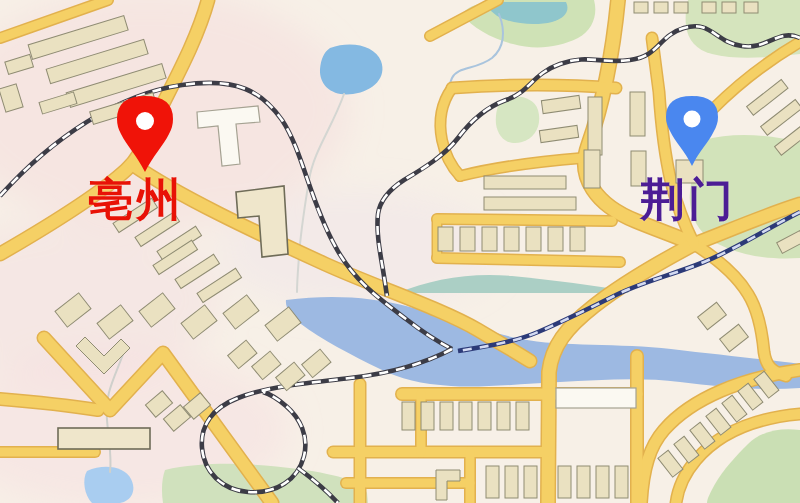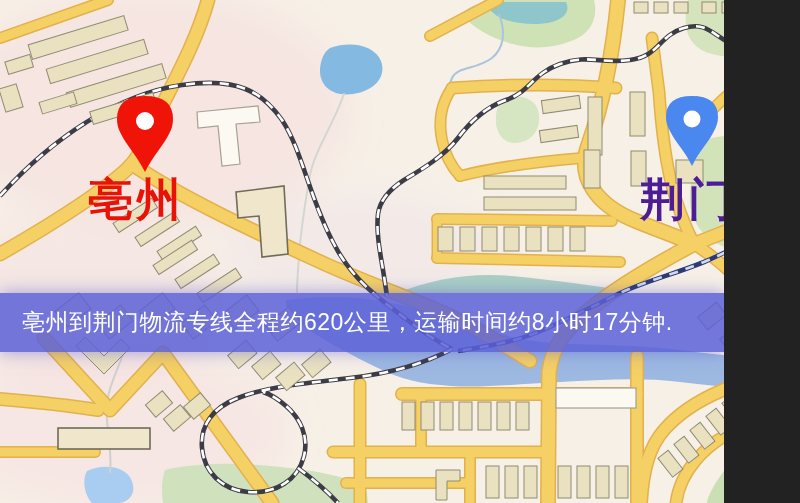--- a/index.html
+++ b/index.html
@@ -1,17 +1,17 @@
 <!DOCTYPE html>
 <html><head>
 <meta charset="utf-8">
 <style>
   html,body{margin:0;padding:0;background:#222;}
   .stage{
-    position:relative;width:724px;height:503px;overflow:hidden;
+    position:relative;width:800px;height:503px;overflow:hidden;
     font-family:"Liberation Sans","DejaVu Sans",sans-serif;
     background:#f7f0e7;
   }
   .stage svg{position:absolute;left:0;top:0;display:block;}
   .bld{fill:#eae1c1;stroke:#8f8c73;stroke-width:1;}
   .bldw{fill:#fbf9f2;stroke:#a5a292;stroke-width:1.2;}
   .bldh{fill:#efe6cb;stroke:#6f6c58;stroke-width:1.6;}
   .rc{fill:none;stroke:#e2b14e;stroke-linecap:round;stroke-linejoin:round;}
   .rf{fill:none;stroke:#f5d065;stroke-linecap:round;stroke-linejoin:round;}
   .rkd{fill:none;stroke:#3c3c46;stroke-width:4.6;}
@@ -289,16 +289,13 @@
     </g>
     <g>
       <path d="M 692 166 C 685 151 675 142 670 131 Q 666 124 666 117 Q 666 96 692 96 Q 718 96 718 117 Q 718 124 714 131 C 709 142 699 151 692 166 Z" fill="#4a87ef"></path>
       <circle cx="692" cy="119" r="8.5" fill="#ffffff"></circle>
     </g>
   </svg>
 
   <div class="city-label origin">亳州</div>
   <div class="city-label dest">荆门</div>
 
-  <div class="banner">
-    <span>亳州到荆门物流专线全程约620公里，运输时间约8小时17分钟.</span>
-  </div>
 </div>
 
 </body></html>

